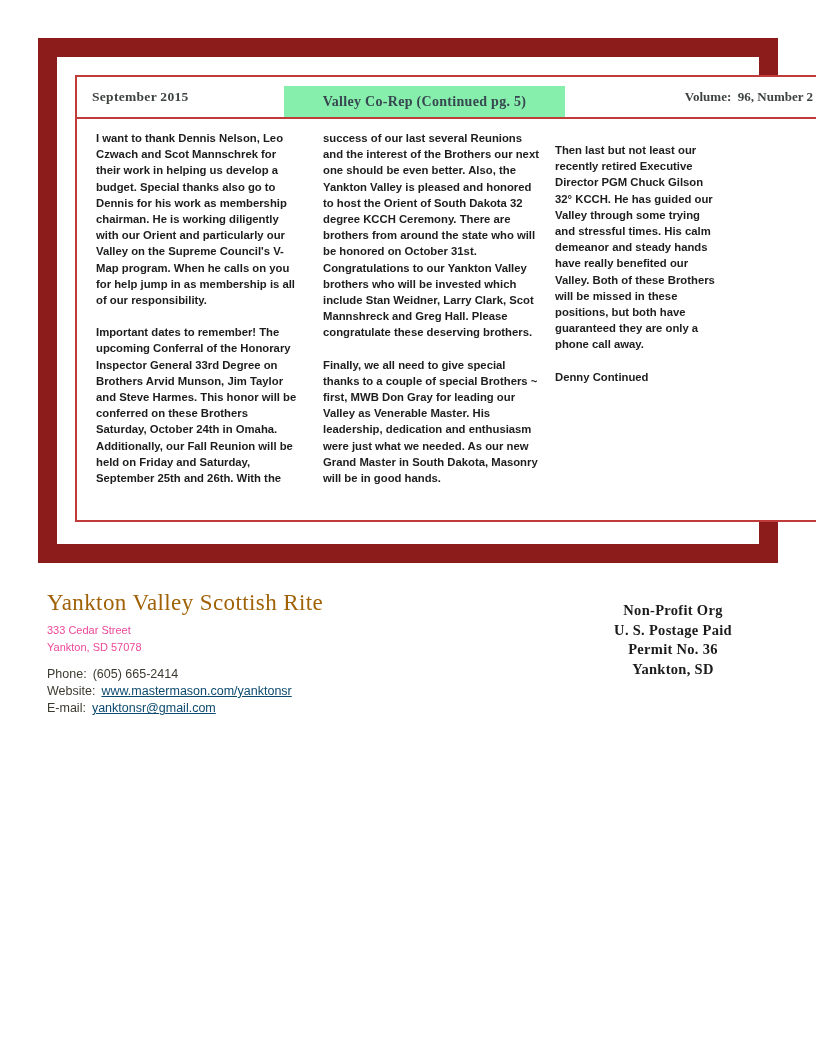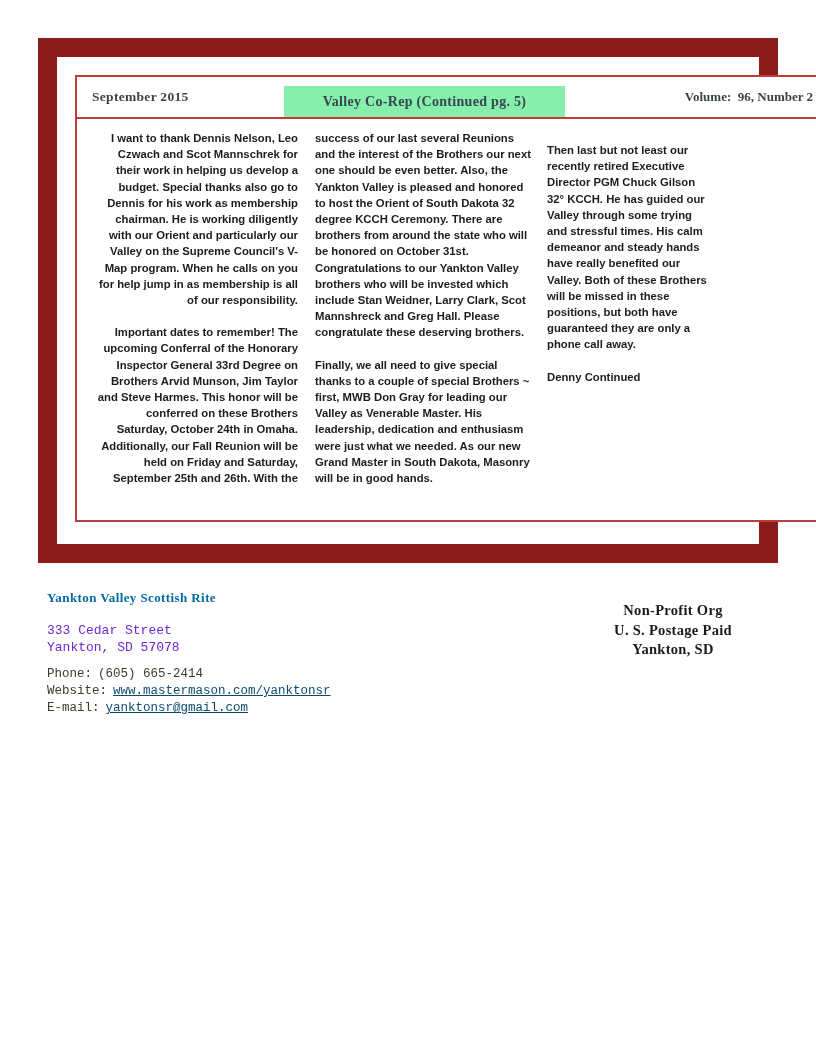--- a/index.html
+++ b/index.html
@@ -85,50 +85,49 @@
   }
   .col {
     font-size: 11.3px;
     line-height: 16.2px;
     color: #1d1d1d;
   }
   .col p {
     margin: 0 0 16px 0;
     white-space: pre-line;
   }
-  .col1 { width: 202px; margin-right: 17px; text-align: right; }
+  .col1 { width: 202px; margin-right: 25px; }
   .col2 { width: 216px; margin-right: 16px; }
   .col3 { width: 168px; padding-top: 12px; }
   .signature { margin-top: 2px; }
 
   
   .org-name {
     position: absolute;
     left: 47px;
     top: 590px;
     font-family: "Liberation Serif", "DejaVu Serif", serif;
-    font-size: 13px;
-    color: #0369a1;
+    font-size: 23px;
+    color: #a16207;
     letter-spacing: 0.4px;
-    font-weight: bold;
   }
   .address {
     position: absolute;
     left: 47px;
     top: 622px;
-    font-family: Liberation Mono, monospace;
-    font-size: 13px;
+    font-family: Liberation Sans, sans-serif;
+    font-size: 11px;
     line-height: 17px;
-    color: #6d28d9;
+    color: #ec4899;
   }
   .contact {
     position: absolute;
     left: 47px;
     top: 666px;
-    font-family: Liberation Mono, monospace;
+    font-family: Liberation Sans, sans-serif;
     font-size: 12.5px;
     line-height: 17.2px;
     color: #3c3a2e;
   }
   .contact-line .label { margin-right: 6px; }
   .link {
     color: #0c4a6e;
     text-decoration: underline;
     cursor: pointer;
   }
@@ -195,16 +194,17 @@
       <span class="label">Website:</span><a class="link">www.mastermason.com/yanktonsr</a>
     </div>
     <div class="contact-line">
       <span class="label">E-mail:</span><a class="link">yanktonsr@gmail.com</a>
     </div>
   </div>
 
   <div class="postage">
     <div>Non-Profit Org</div>
     <div>U. S. Postage Paid</div>
+    <div>Permit No. 36</div>
     <div>Yankton, SD</div>
   </div>
 
 </div>
 
 </body></html>

